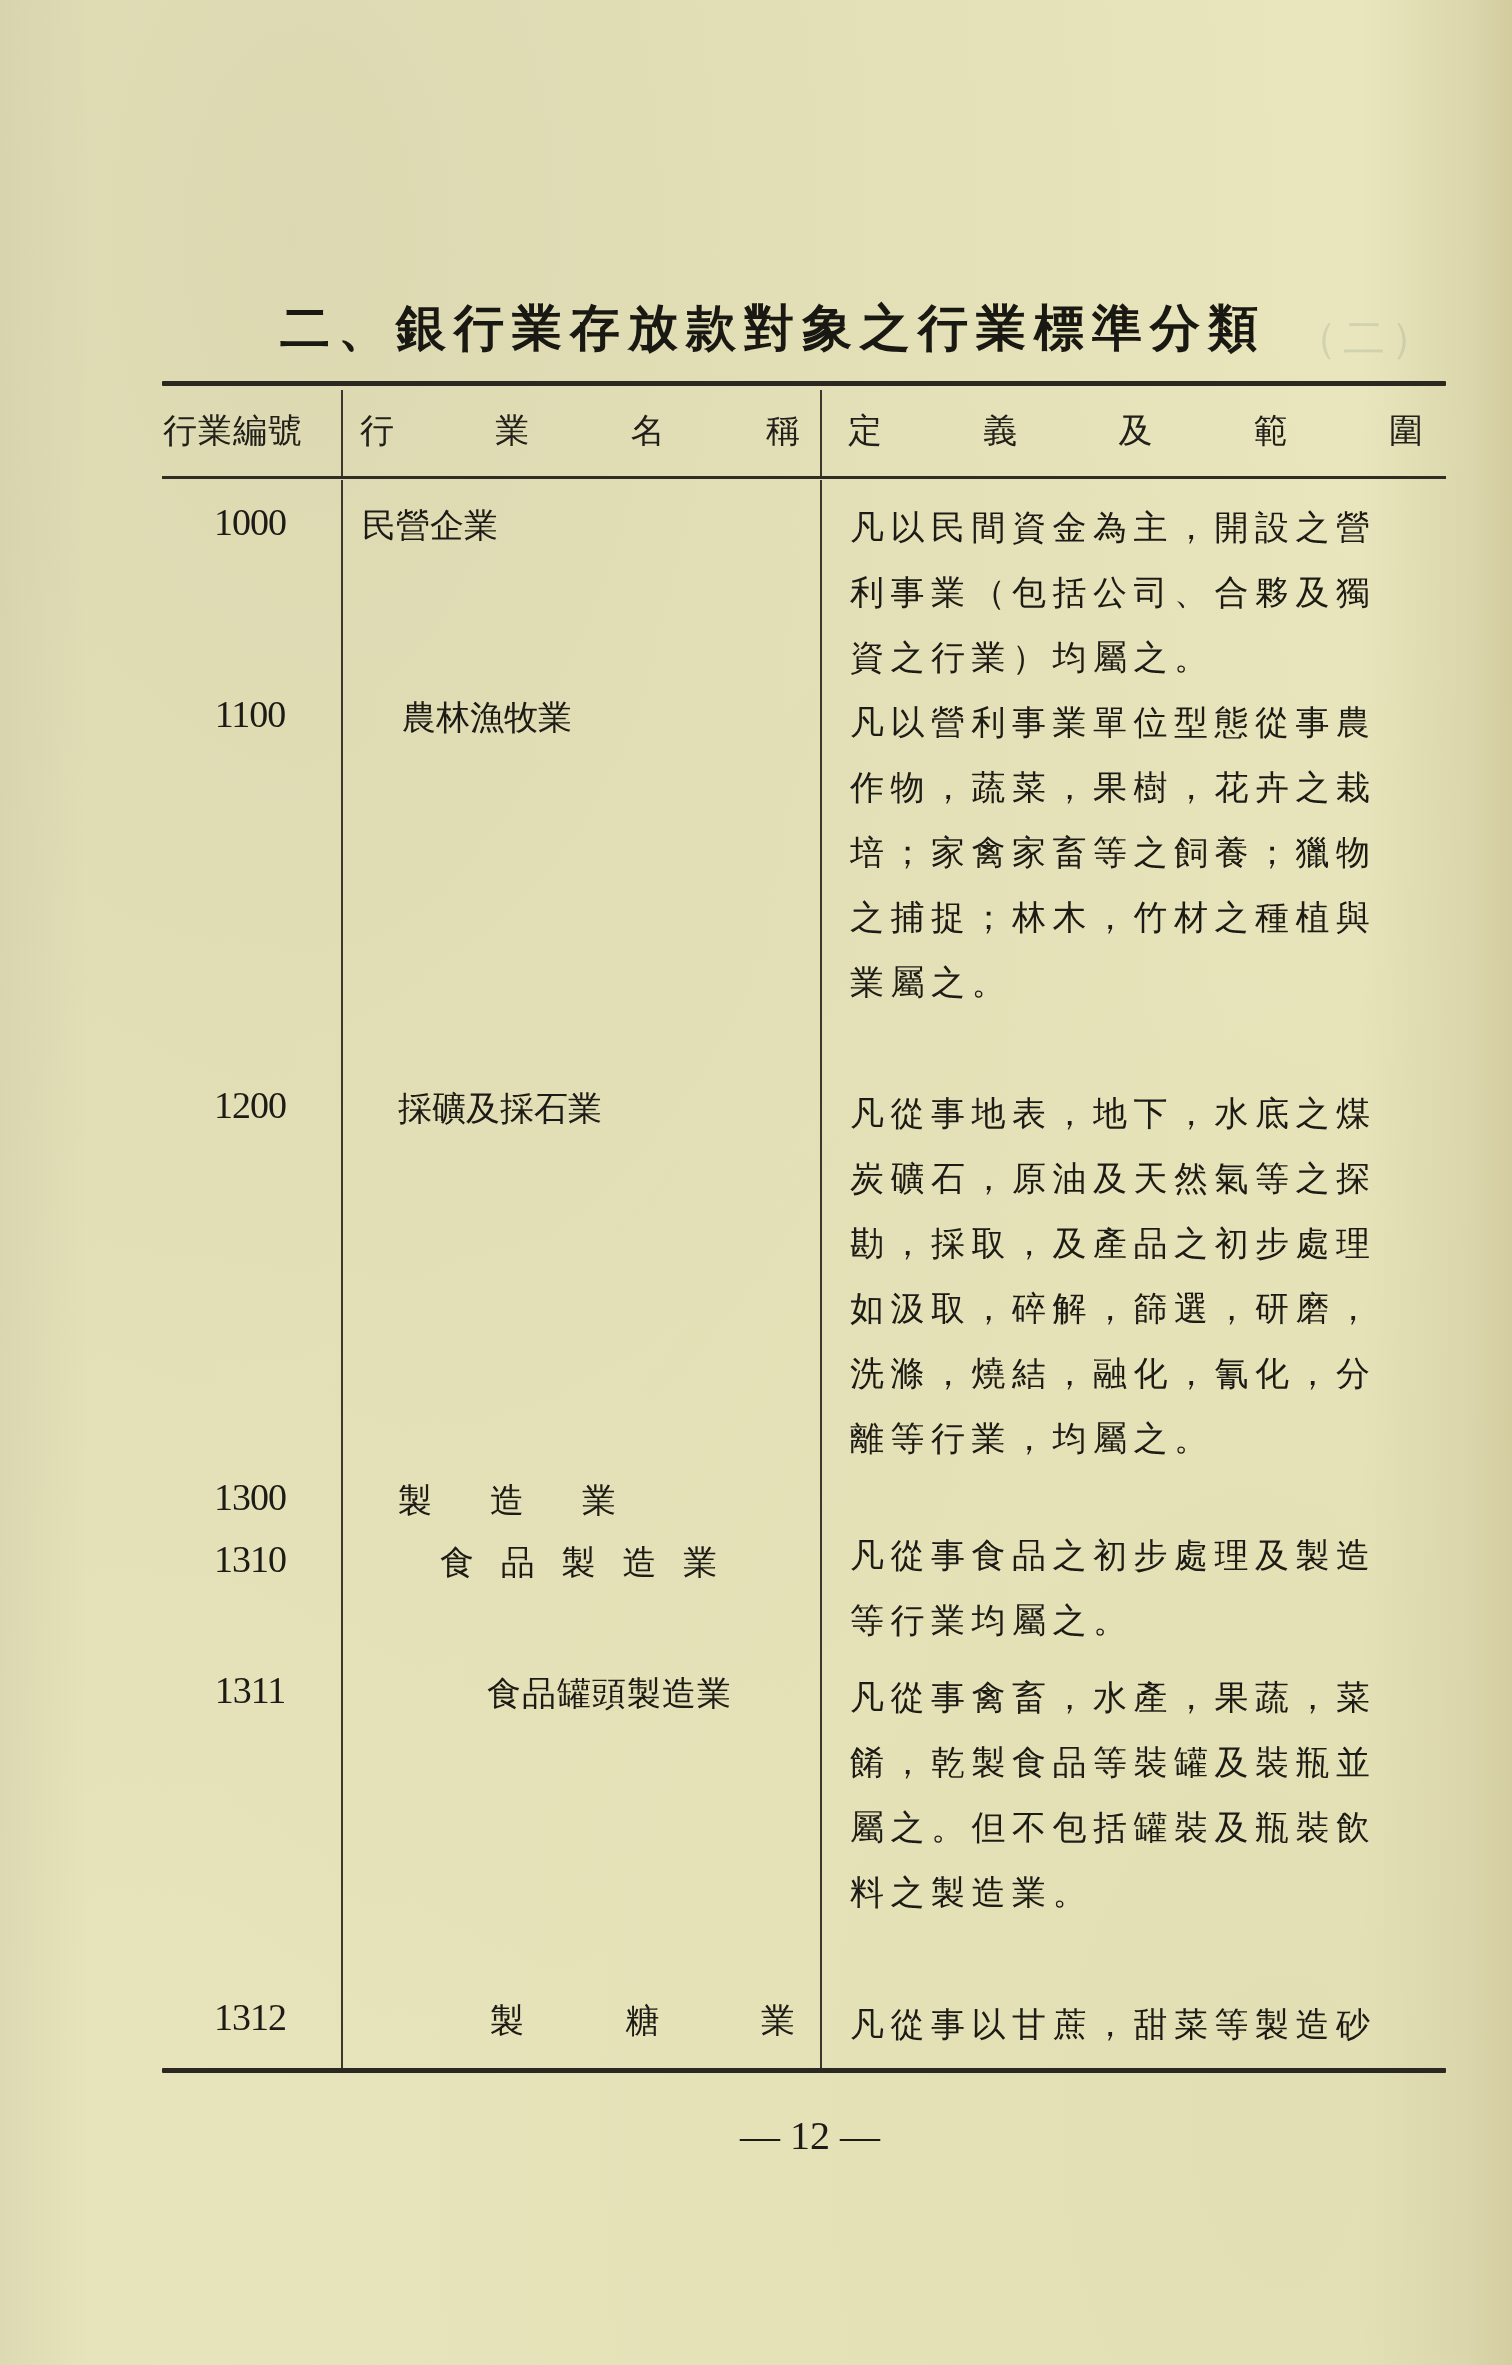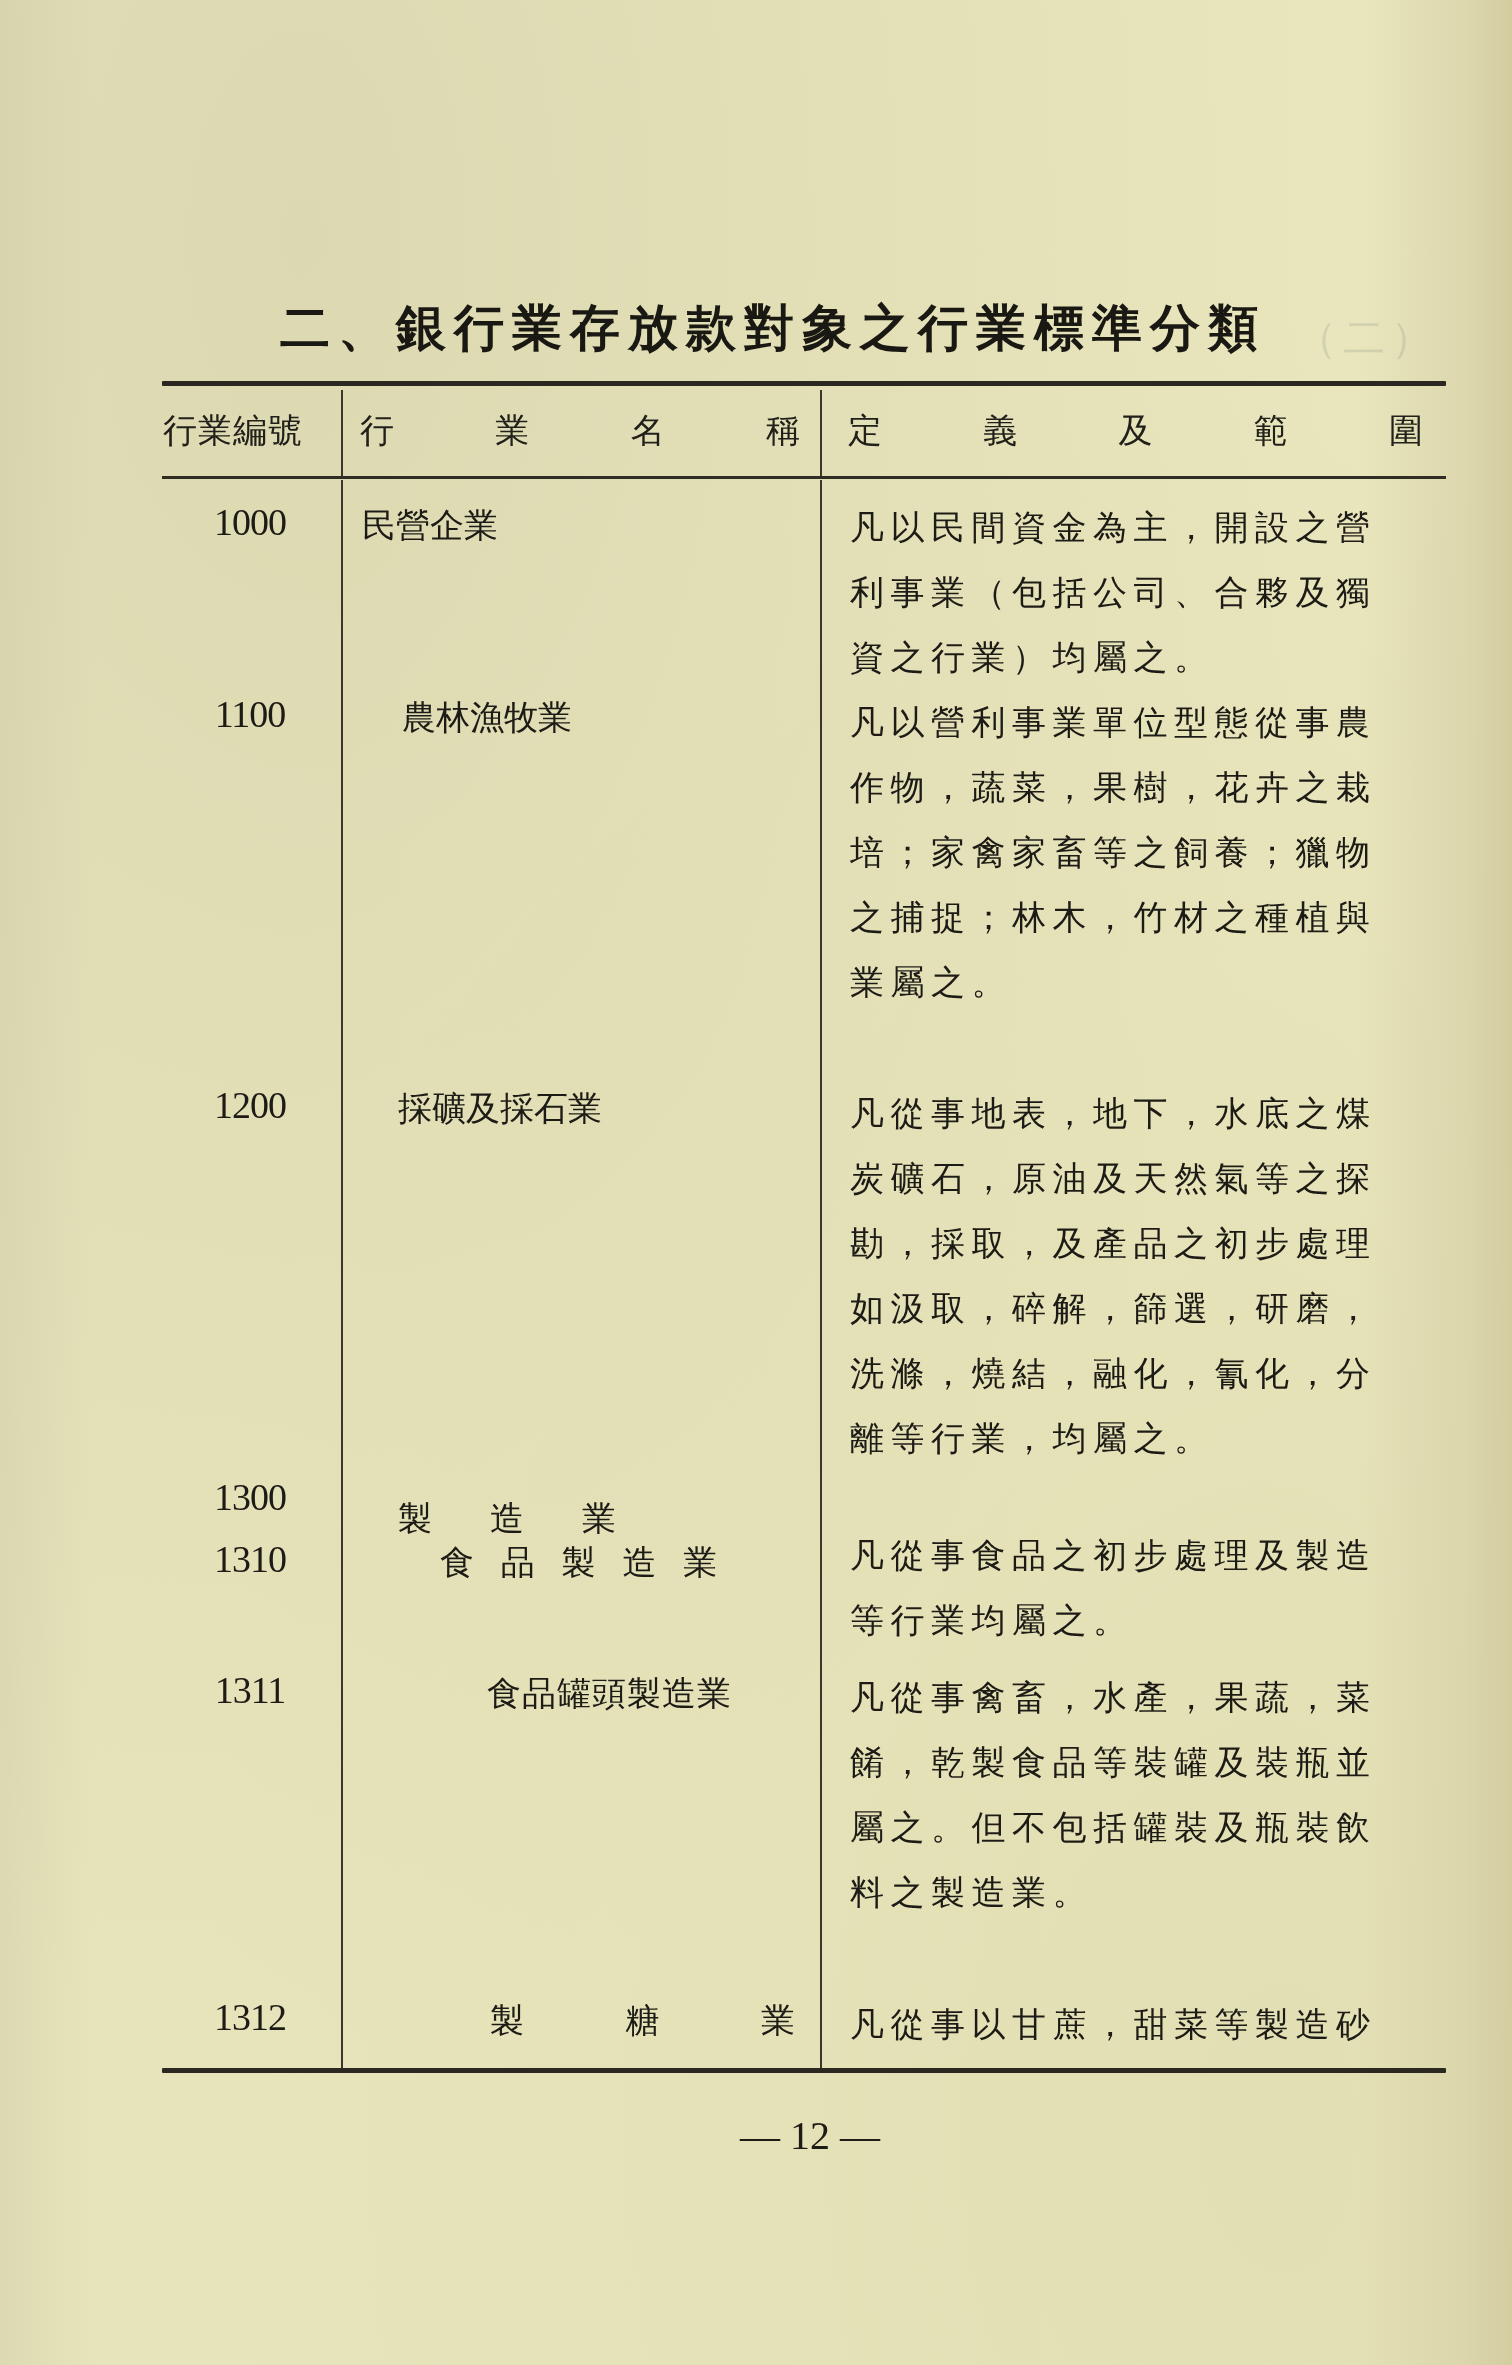--- a/index.html
+++ b/index.html
@@ -121,21 +121,21 @@
     <span class="def-line">炭礦石，原油及天然氣等之探</span>
     <span class="def-line">勘，採取，及產品之初步處理</span>
     <span class="def-line">如汲取，碎解，篩選，研磨，</span>
     <span class="def-line">洗滌，燒結，融化，氰化，分</span>
     <span class="def-line">離等行業，均屬之。</span>
   </div>
 </div>
 
 <div>
   <div class="code" style="top:1475px;">1300</div>
-  <div class="name" style="left:398px; top:1478px; letter-spacing:12px;margin-top:18px;">製　造　業</div>
+  <div class="name" style="left:398px; top:1478px; letter-spacing:12px;">製　造　業</div>
 </div>
 
 <div>
   <div class="code" style="top:1537px;">1310</div>
   <div class="name" style="left:440px; top:1540px; letter-spacing:8px;">食 品 製 造 業</div>
   <div class="def" style="top:1523px;">
     <span class="def-line">凡從事食品之初步處理及製造</span>
     <span class="def-line">等行業均屬之。</span>
   </div>
 </div>

